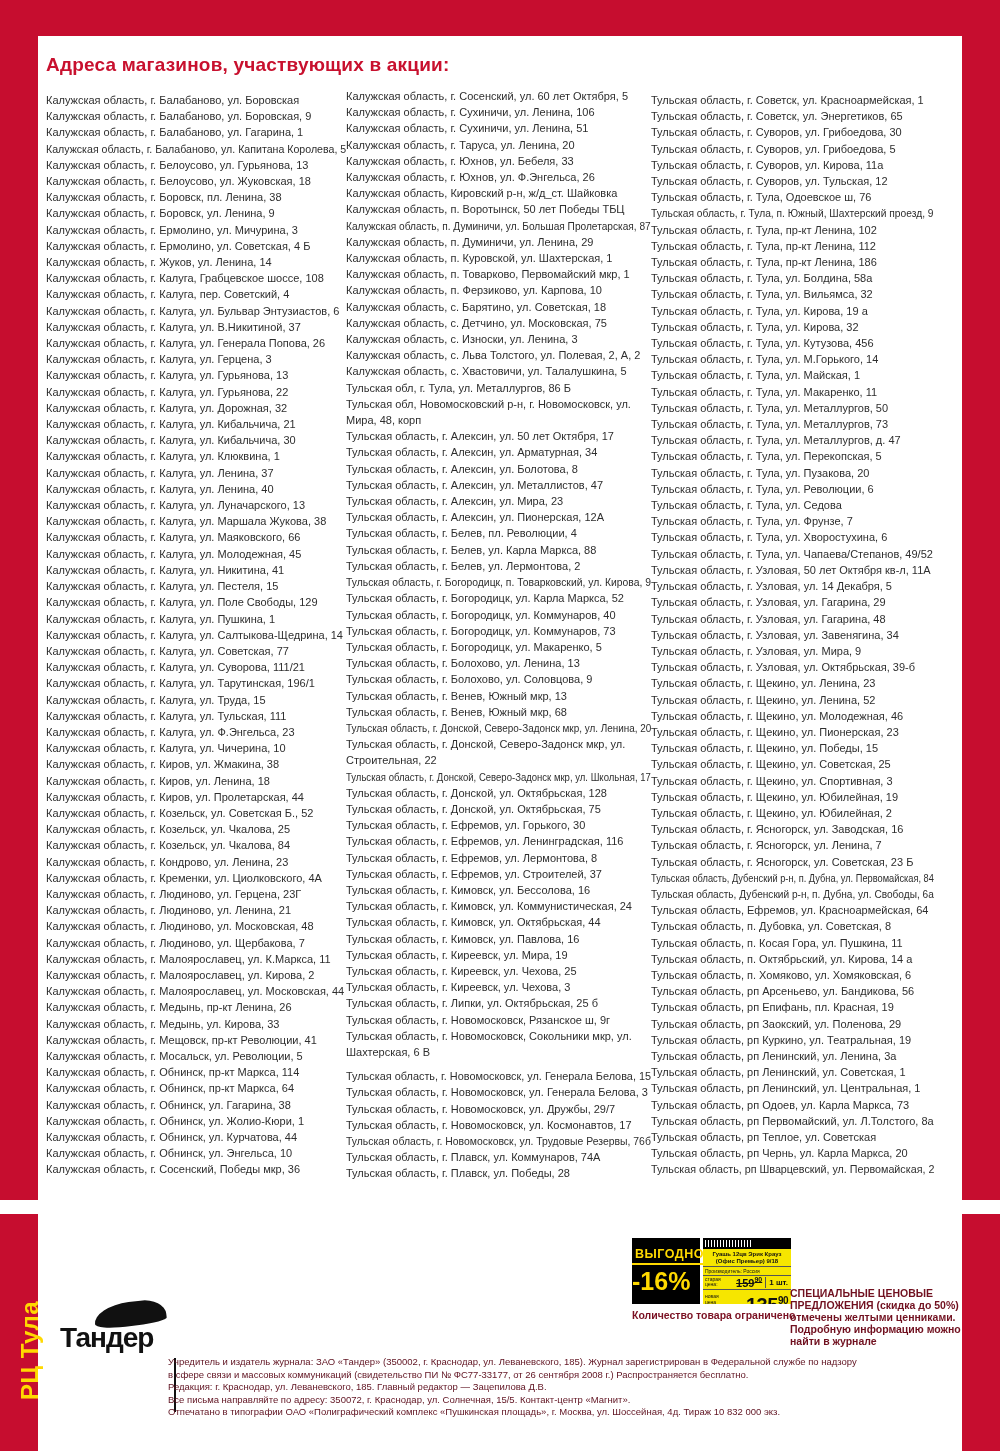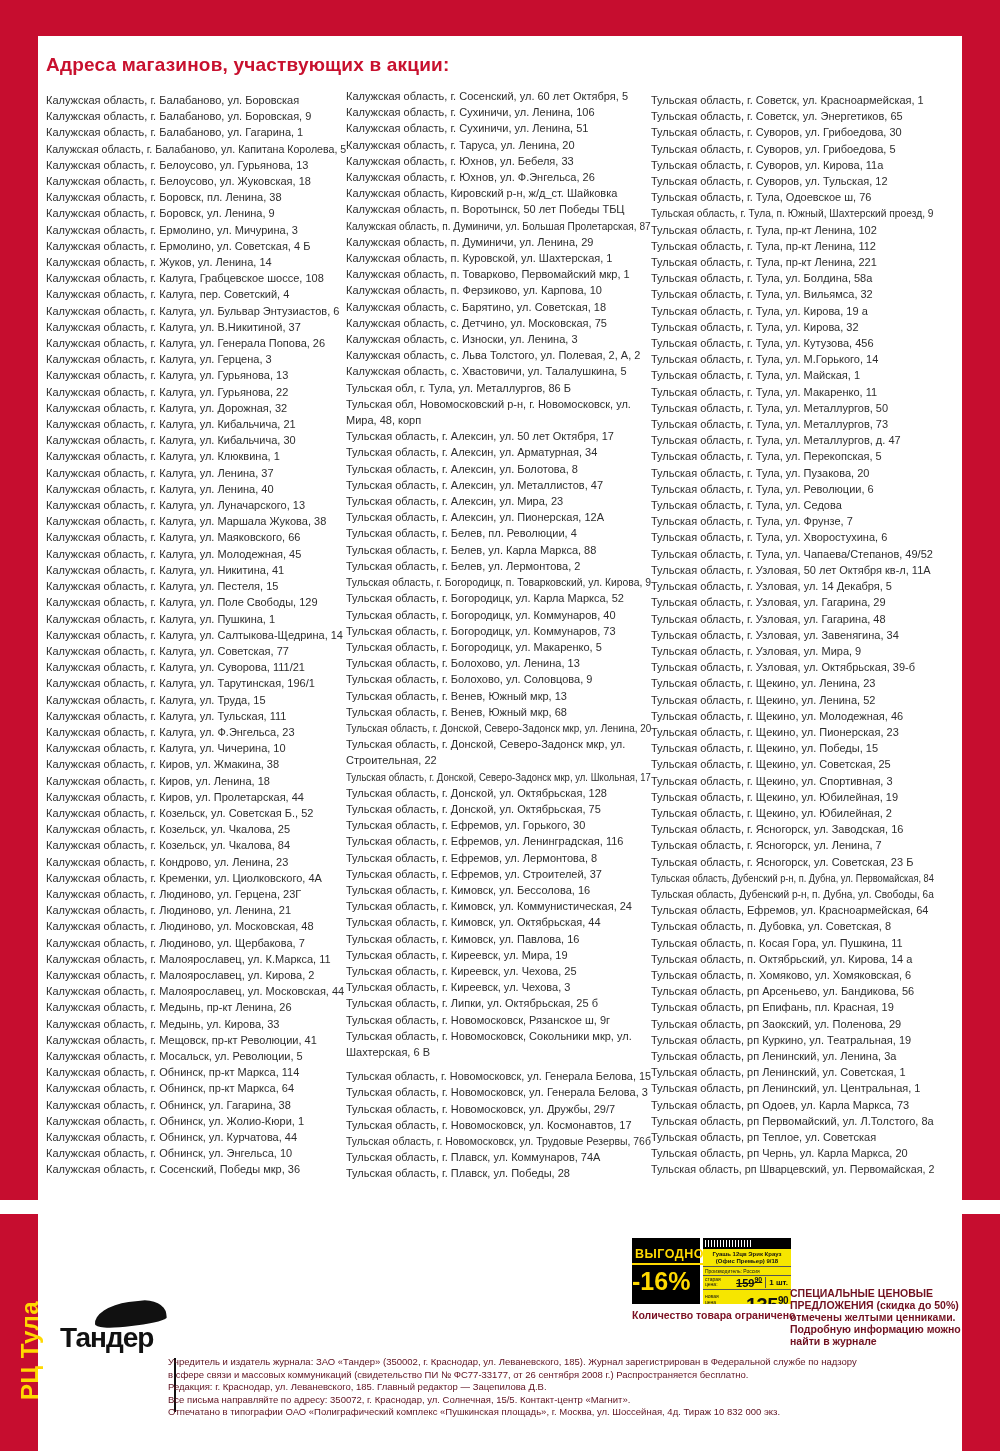--- a/index.html
+++ b/index.html
@@ -220,21 +220,21 @@
           <div class="addr">Тульская область, г. Советск, ул. Красноармейская, 1</div>
           <div class="addr">Тульская область, г. Советск, ул. Энергетиков, 65</div>
           <div class="addr">Тульская область, г. Суворов, ул. Грибоедова, 30</div>
           <div class="addr">Тульская область, г. Суворов, ул. Грибоедова, 5</div>
           <div class="addr">Тульская область, г. Суворов, ул. Кирова, 11а</div>
           <div class="addr">Тульская область, г. Суворов, ул. Тульская, 12</div>
           <div class="addr">Тульская область, г. Тула, Одоевское ш, 76</div>
           <div class="addr" style="transform: scaleX(0.930921);">Тульская область, г. Тула, п. Южный, Шахтерский проезд, 9</div>
           <div class="addr">Тульская область, г. Тула, пр-кт Ленина, 102</div>
           <div class="addr">Тульская область, г. Тула, пр-кт Ленина, 112</div>
-          <div class="addr">Тульская область, г. Тула, пр-кт Ленина, 221</div>
+          <div class="addr">Тульская область, г. Тула, пр-кт Ленина, 186</div>
           <div class="addr">Тульская область, г. Тула, ул. Болдина, 58а</div>
           <div class="addr">Тульская область, г. Тула, ул. Вильямса, 32</div>
           <div class="addr">Тульская область, г. Тула, ул. Кирова, 19 а</div>
           <div class="addr">Тульская область, г. Тула, ул. Кирова, 32</div>
           <div class="addr">Тульская область, г. Тула, ул. Кутузова, 456</div>
           <div class="addr">Тульская область, г. Тула, ул. М.Горького, 14</div>
           <div class="addr">Тульская область, г. Тула, ул. Майская, 1</div>
           <div class="addr">Тульская область, г. Тула, ул. Макаренко, 11</div>
           <div class="addr">Тульская область, г. Тула, ул. Металлургов, 50</div>
           <div class="addr">Тульская область, г. Тула, ул. Металлургов, 73</div>

